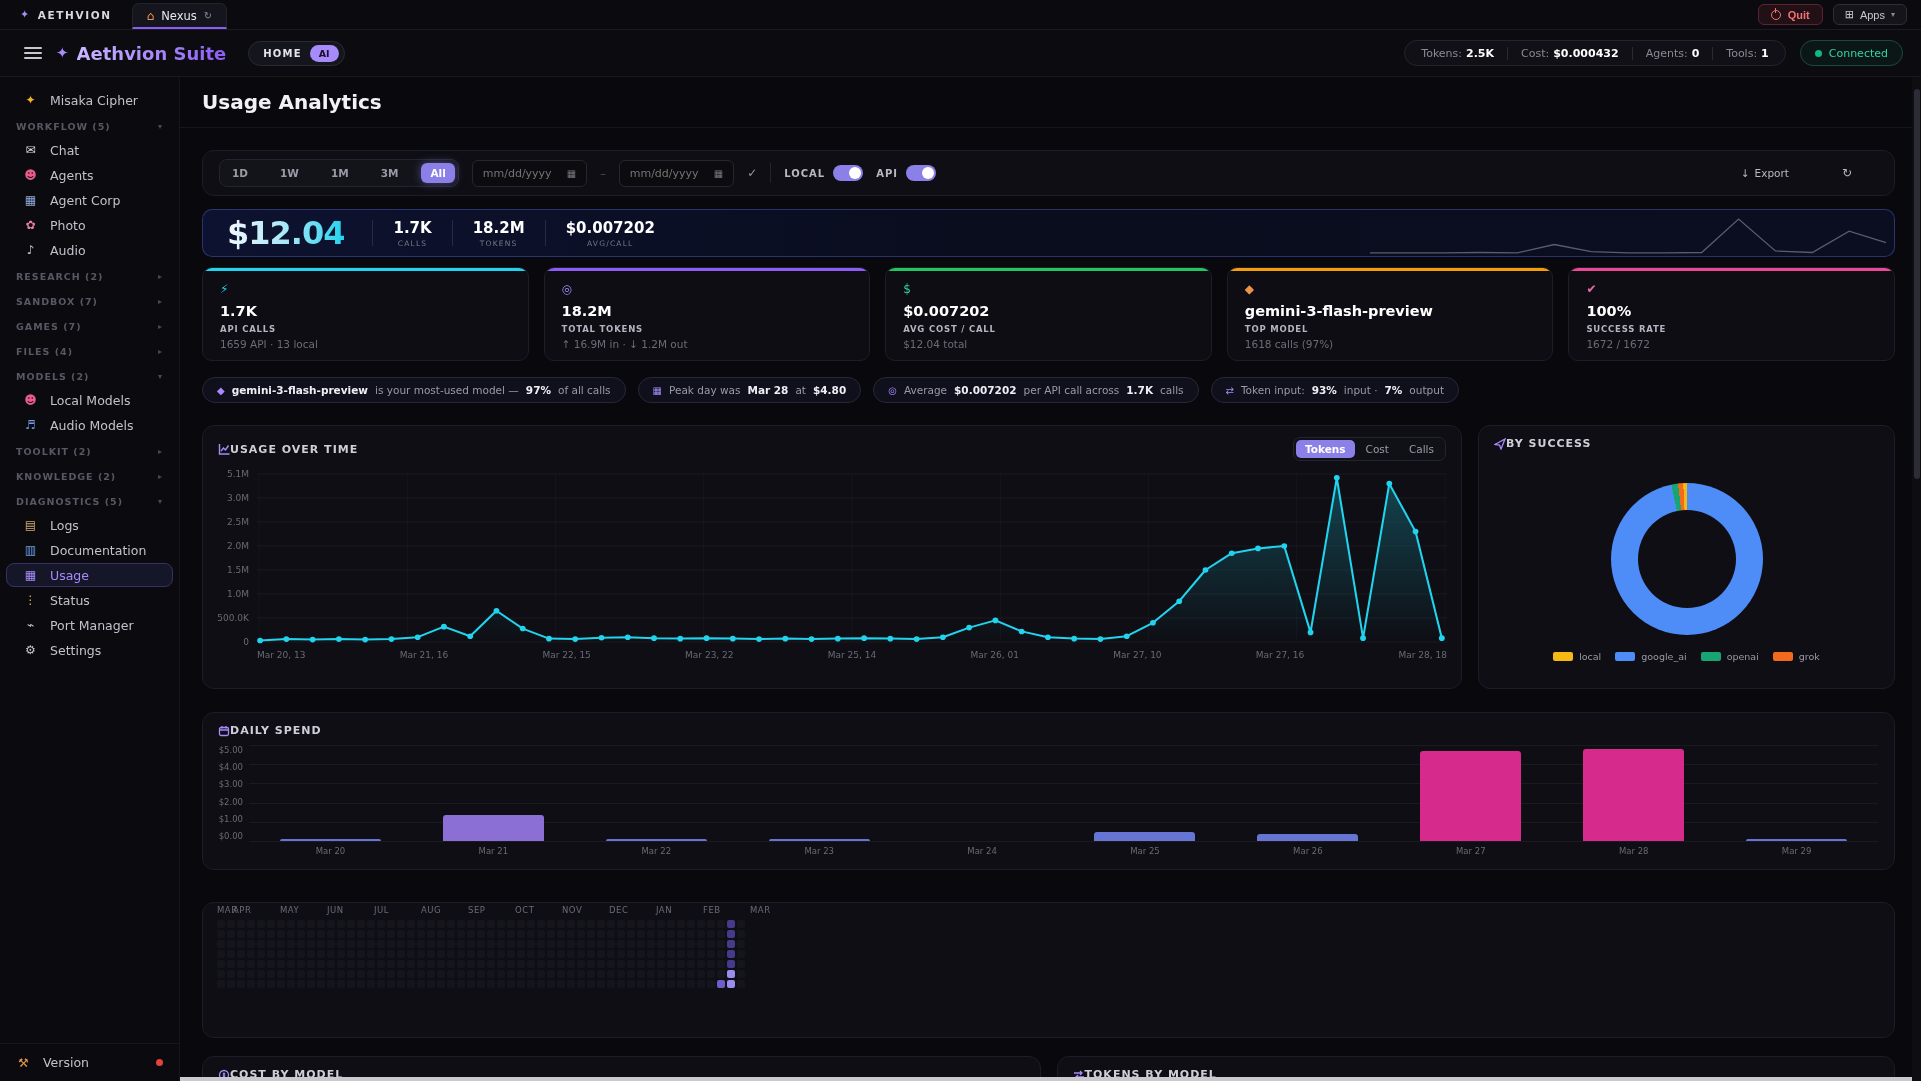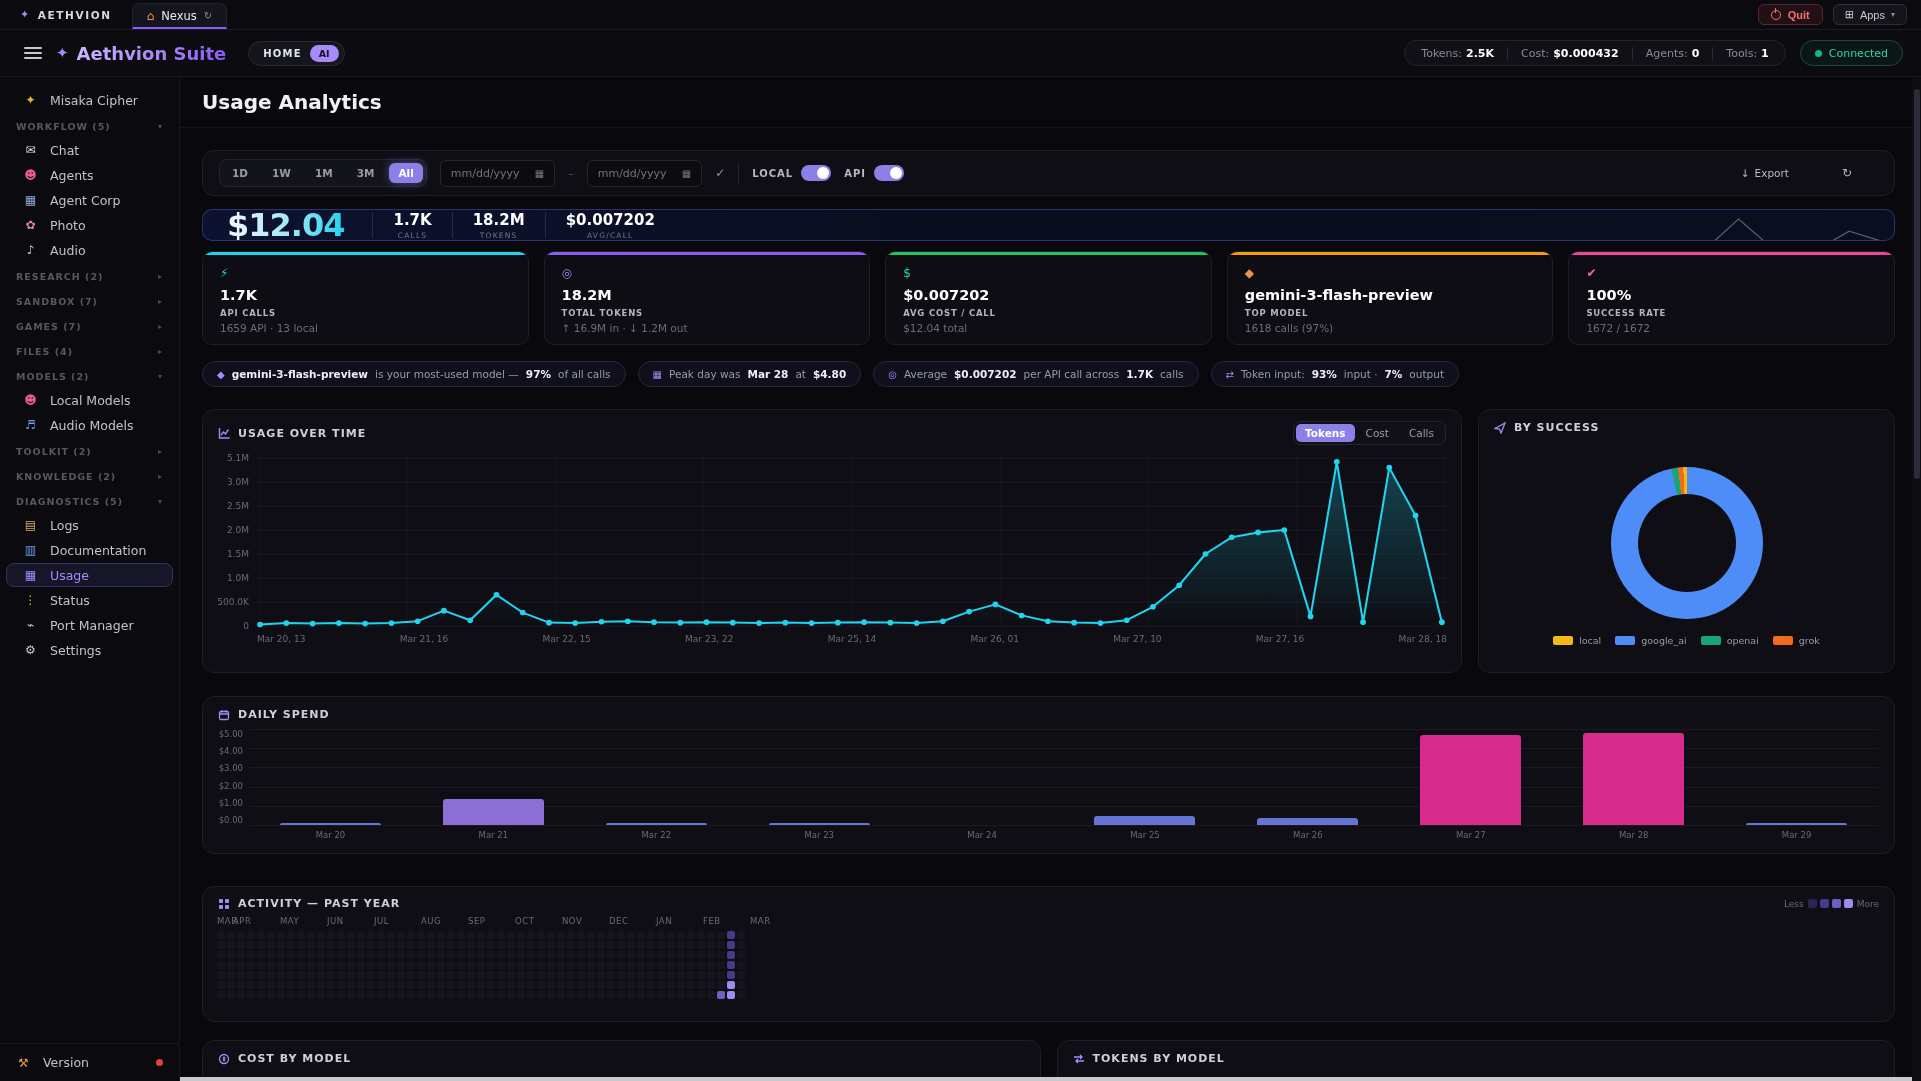--- a/index.html
+++ b/index.html
@@ -73,21 +73,21 @@
   
   .main { position:absolute; top:77px; left:180px; right:0; bottom:0; background:#08080d; overflow:hidden; }
   .page-head { padding:13px 26px 13px 22px; border-bottom:1px solid #15151c; }
   .page-title { font-size:20px; font-weight:bold; color:#f2f2f6; }
   .content { padding:0 26px 0 22px; }
   .panel { background:#0e0e14; border:1px solid #1d1d28; border-radius:12px; }
 
   
   .filter-bar { margin-top:22px; height:46px; display:flex; align-items:center; padding:0 16px; gap:13px; }
   .range-seg { display:flex; align-items:flex-end; background:#13131a; border:1px solid #242430;
-    border-radius:8px; padding:3px; gap:6px; }
+    border-radius:8px; padding:3px; gap:14px; }
   .rg-btn { border:none; background:transparent; color:#9a9aa6; font-size:10.5px; font-weight:bold;
     padding:4px 9px; border-radius:6px; font-family:inherit; }
   .rg-btn.active { background:#8b7fe8; color:#ffffff; box-shadow:0 0 10px rgba(139,127,232,.5); }
   .date-input { display:flex; align-items:center; gap:8px; height:27px; padding:0 10px;
     background:#0b0b10; border:1px solid #26262f; border-radius:6px; }
   .date-input input { background:transparent; border:none; outline:none; color:#9a9aa6;
     font-size:11px; width:76px; font-family:inherit; }
   .date-input .cal { color:#7a7a86; font-size:10px; }
   .dash-sep { color:#55555f; font-size:11px; }
   .apply-check { color:#9a9aa6; font-size:12px; background:none; border:none; font-family:inherit; }
@@ -96,21 +96,21 @@
   .toggle-label { font-size:10px; font-weight:bold; letter-spacing:1px; color:#b8b8c2; }
   .toggle { width:30px; height:16px; border-radius:999px; background:#8b7fe8; position:relative; }
   .toggle .knob { position:absolute; top:2px; right:2px; width:12px; height:12px;
     border-radius:50%; background:#ffffff; }
   .export-btn { margin-left:auto; display:flex; align-items:center; gap:5px; background:none;
     border:none; color:#b8b8c2; font-size:10.5px; font-family:inherit; }
   .refresh-btn { background:none; border:none; color:#b8b8c2; font-size:12px;
     margin:0 26px 0 40px; font-family:inherit; }
 
   
-  .hero { margin-top:13px; height:32px; border:1px solid rgba(80,95,200,.45); border-radius:10px;
+  .hero { margin-top:13px; height:48px; border:1px solid rgba(80,95,200,.45); border-radius:10px;
     background:linear-gradient(90deg,#0d1230 0%,#0a0d1e 45%,#0b0e20 100%);
     display:flex; align-items:center; padding:0 24px; position:relative; overflow:hidden; }
   .hero-total { font-size:32px; font-weight:800; letter-spacing:-1px;
     background:linear-gradient(90deg,#f4f8ff 0%,#9fe6f7 55%,#22d3ee 100%);
     -webkit-background-clip:text; background-clip:text; color:transparent; }
   .hero-metrics { display:flex; align-items:center; margin-left:8px; }
   .hero-div { width:1px; height:26px; background:#262a44; margin:0 20px; }
   .hero-m-value { font-size:15px; font-weight:bold; color:#ffffff; text-align:center; }
   .hero-m-label { font-size:7.5px; letter-spacing:1.2px; color:#787886; text-align:center; margin-top:2px; }
   .hero-spark { position:absolute; right:6px; top:2px; height:44px; width:520px; opacity:.45; }
@@ -130,21 +130,21 @@
   .pill { display:flex; align-items:center; gap:7px; height:26px; padding:0 14px;
     background:#10101c; border:1px solid #272738; border-radius:999px; font-size:10.5px;
     color:#9a9aa6; white-space:nowrap; }
   .pill-icon { color:#a78bfa; font-size:10px; }
   .pill-b { color:#eeeef4; font-weight:bold; }
 
   
   .charts-row { margin-top:22px; display:flex; gap:16px; height:264px; }
   .usage-panel { flex:1; min-width:0; display:flex; flex-direction:column; }
   .provider-panel { width:417px; display:flex; flex-direction:column; }
-  .panel-head { display:flex; align-items:center; gap:8px; padding:11px 15px 6px; }
+  .panel-head { display:flex; align-items:center; padding:11px 15px 6px; }
   .panel-title { font-size:11px; font-weight:bold; letter-spacing:1px; color:#cfcfda; }
   .panel-icon { color:#a78bfa; display:flex; }
   .seg-tabs { margin-left:auto; display:flex; gap:2px; background:#101017; border:1px solid #24242e;
     border-radius:7px; padding:2px; }
   .tab-btn { border:none; background:transparent; color:#9a9aa6; font-size:10.5px;
     padding:3px 9px; border-radius:5px; font-family:inherit; }
   .tab-btn.active { background:#8b7fe8; color:#ffffff; font-weight:bold; }
 
   .usage-body { display:flex; padding:2px 14px 0 10px; }
   .ycol { width:44px; height:178px; display:flex; flex-direction:column; justify-content:space-between;
@@ -709,41 +709,20 @@
             <span>Mar 24</span>
             <span>Mar 25</span>
             <span>Mar 26</span>
             <span>Mar 27</span>
             <span>Mar 28</span>
             <span>Mar 29</span>
           </div>
       </div>
 
       <div class="panel activity-panel">
-        <div class="act-head">
-          <span class="panel-icon">
-            <svg width="12" height="12" viewBox="0 0 12 12" fill="#a78bfa">
-              <rect x="1" y="1" width="4" height="4" rx="1"></rect>
-                <rect x="7" y="1" width="4" height="4" rx="1"></rect>
-              <rect x="1" y="7" width="4" height="4" rx="1"></rect>
-                <rect x="7" y="7" width="4" height="4" rx="1"></rect>
-              </svg>
-          </span>
-          <span class="panel-title">ACTIVITY — PAST YEAR</span>
-          <div class="act-legend">
-            <span>Less</span>
-            <span class="legend-squares" style="display:flex;gap:3px;">
-                <span class="sq" style="background: rgb(42, 37, 80);"></span>
-                <span class="sq" style="background: rgb(69, 58, 140);"></span>
-                <span class="sq" style="background: rgb(107, 95, 200);"></span>
-                <span class="sq" style="background: rgb(155, 140, 240);"></span>
-              </span>
-            <span>More</span>
-          </div>
-        </div>
         <div class="act-months">
             <span style="left: 0px;">MAR</span>
             <span style="left: 16px;">APR</span>
             <span style="left: 63px;">MAY</span>
             <span style="left: 110px;">JUN</span>
             <span style="left: 157px;">JUL</span>
             <span style="left: 204px;">AUG</span>
             <span style="left: 251px;">SEP</span>
             <span style="left: 298px; text-align: center;">OCT</span>
             <span style="left: 345px;">NOV</span>

